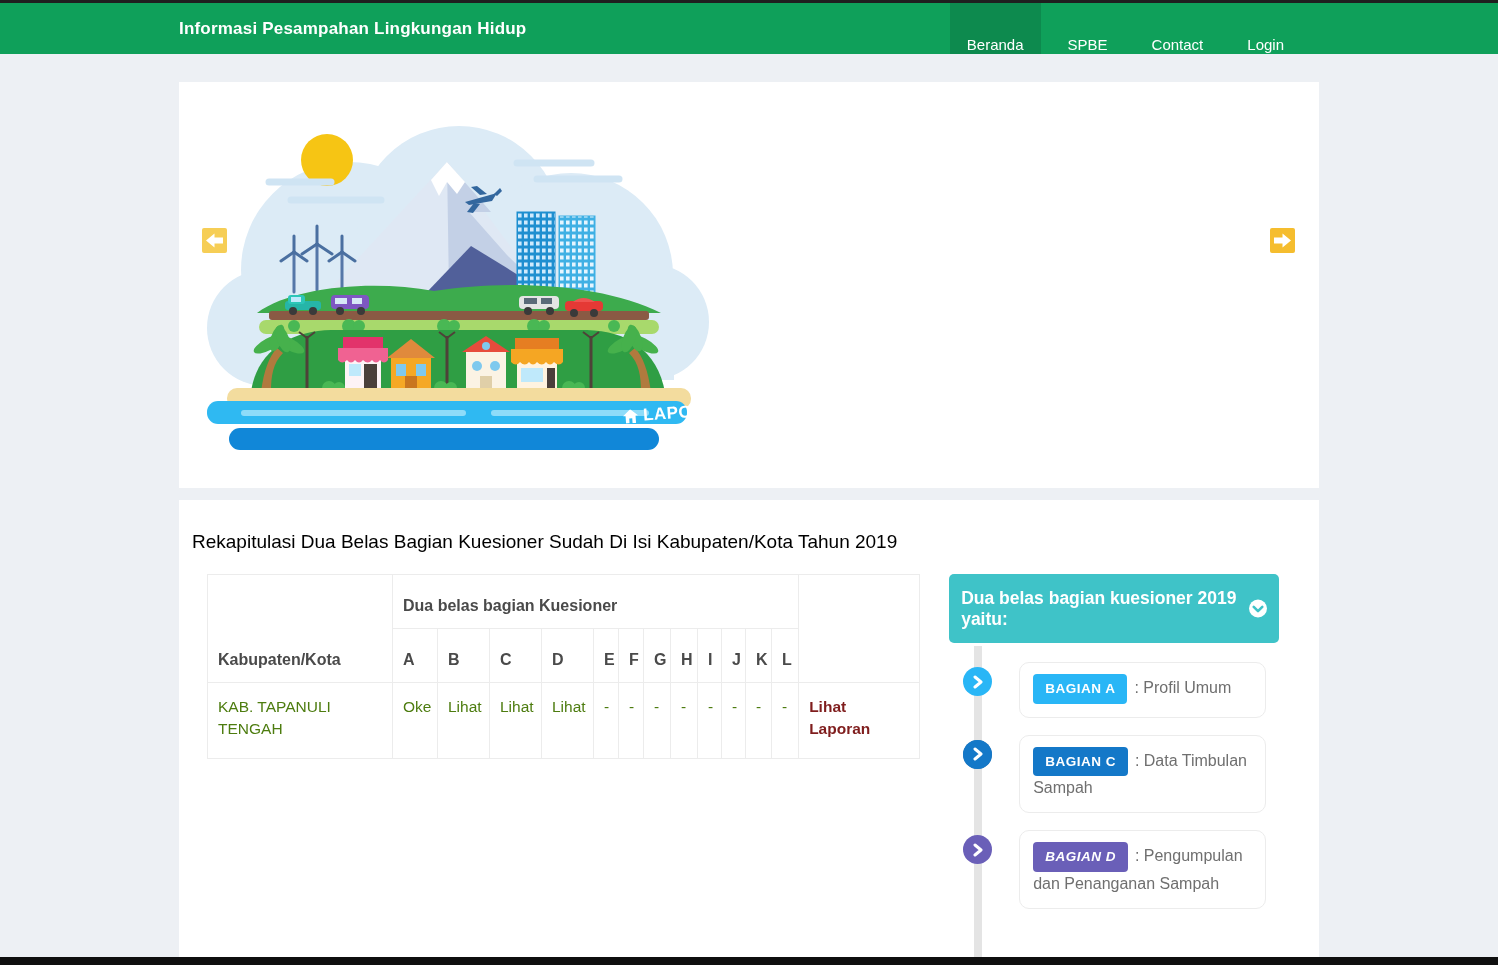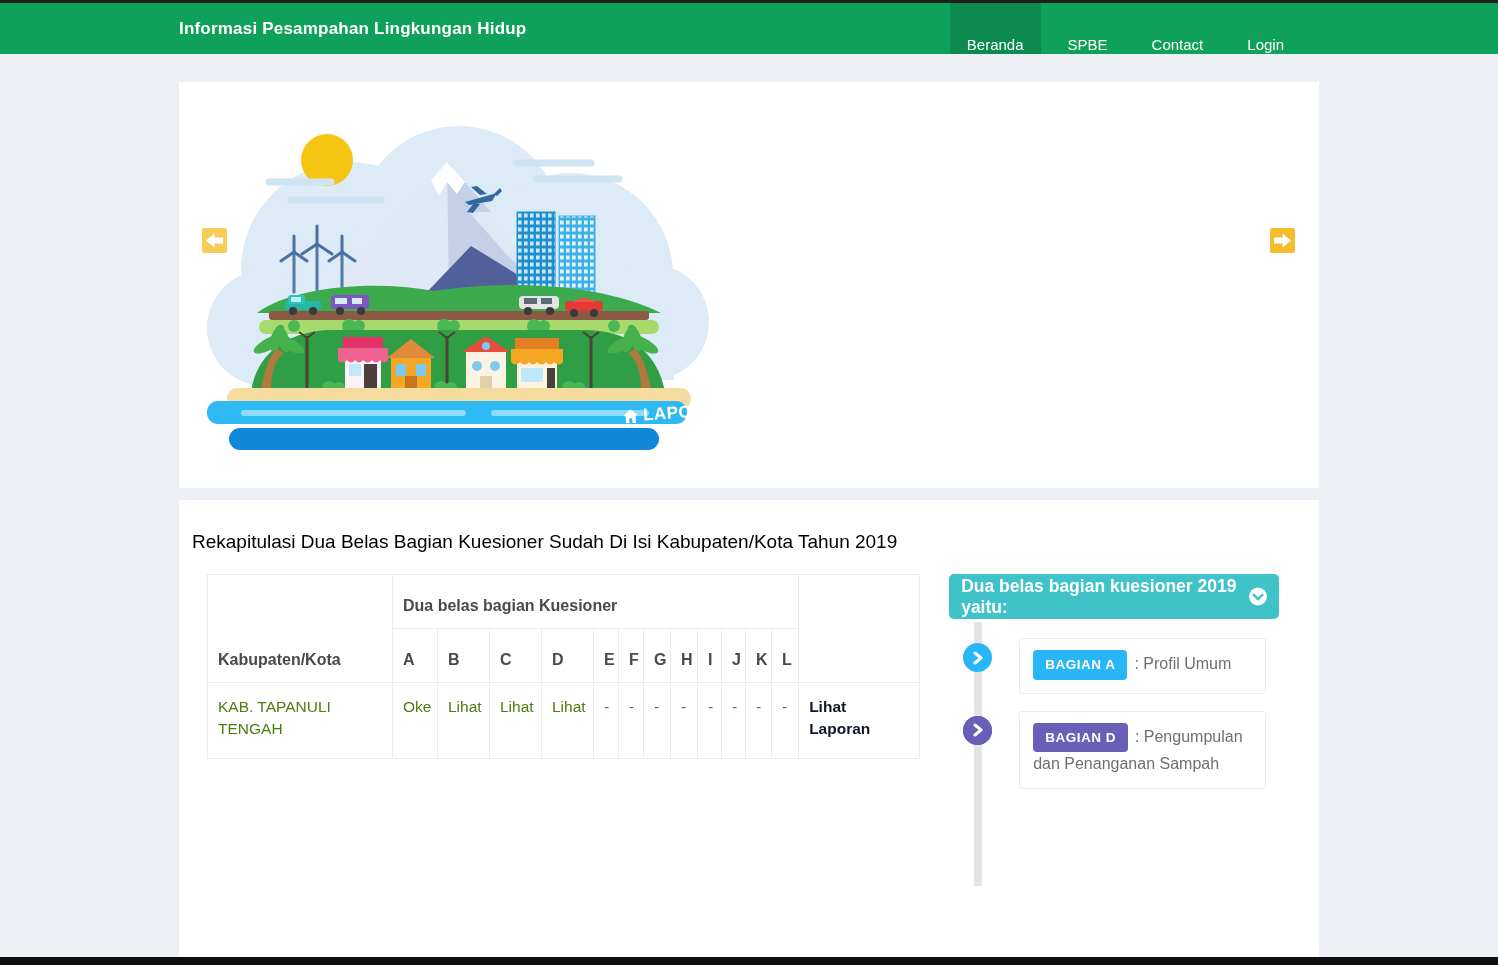--- a/index.html
+++ b/index.html
@@ -58,42 +58,42 @@
   .recap-table { border-collapse: collapse; table-layout: fixed; width: 712px; background: #fff; }
   .recap-table th, .recap-table td { border: 1px solid #ececec; text-align: left; }
   .recap-table thead th {
     color: #4a4a4a; font-size: 16px; font-weight: bold; padding: 22px 10px 13px;
     vertical-align: bottom; background: #fff;
   }
   .recap-table thead .group-header { font-size: 16px; vertical-align: middle; }
   .recap-table tbody td {
     color: #4d7c0f; font-size: 15.5px; padding: 13px 10px 17px; vertical-align: top; line-height: 1.45;
   }
-  .recap-table tbody td.action-cell { color: #0f172a; font-weight: bold; }
+  .recap-table tbody td.action-cell { color: #7f1d1d; font-weight: bold; }
   .recap-table tbody td.linkish { cursor: pointer; }
   
   .sidebar { width: 330px; margin-left: 29px; position: relative; }
   .sidebar-header {
-    width: 330px; height: 45px; border-radius: 5px;
+    width: 330px; height: 69px; border-radius: 5px;
     display: flex; align-items: center; gap: 8px; padding: 0 12px;
     color: #fff; font-weight: bold; font-size: 17.5px; cursor: pointer;
   }
   .timeline { position: relative; margin-top: 19px; padding-bottom: 80px; }
   .timeline::before {
     content: ""; position: absolute; left: 25px; top: -16px; bottom: 0;
     width: 8px; background: #e4e4e4;
   }
   .tl-item { position: relative; margin-bottom: 17px; }
   .tl-circle {
     position: absolute; left: 14px; top: 5px; width: 29px; height: 29px; border-radius: 50%;
     display: flex; align-items: center; justify-content: center;
   }
   .tl-box {
     margin-left: 70px; width: 247px; background: #fff;
-    border: 1px solid #ececec; border-radius: 3px;
+    border: 1px solid #ececec; border-radius: 10px;
     padding: 11px 13px 13px; font-size: 16px; color: #6f6f6f; line-height: 1.45;
     cursor: pointer;
   }
   .tl-badge {
     display: inline-block; color: #fff; font-weight: bold; font-size: 13.5px;
     padding: 5px 12px; border-radius: 4px; margin-right: 7px; letter-spacing: 0.5px;
   }
   
   .footer-bar { position: absolute; left: 0; bottom: 0; width: 100%; height: 8px; background: #0f0f0f; }
 </style>
@@ -412,25 +412,33 @@
             <div class="tl-box"><span class="tl-badge" style="background: rgb(41, 182, 246);">BAGIAN A</span><span>: Profil Umum</span></div>
           </div>
           <div class="tl-item">
             <div class="tl-circle" style="background: rgb(74, 127, 176);">
               <svg width="12" height="14" viewBox="0 0 12 14">
                 <path d="M3 2 L9 7 L3 12" fill="none" stroke="#fff" stroke-width="3" stroke-linecap="round" stroke-linejoin="round"></path>
               </svg>
             </div>
           </div>
           <div class="tl-item">
+            <div class="tl-circle" style="background: rgb(20, 120, 200);">
+              <svg width="12" height="14" viewBox="0 0 12 14">
+                <path d="M3 2 L9 7 L3 12" fill="none" stroke="#fff" stroke-width="3" stroke-linecap="round" stroke-linejoin="round"></path>
+              </svg>
+            </div>
+            <div class="tl-box"><span class="tl-badge" style="background: rgb(20, 120, 200);">BAGIAN C</span><span>: Data Timbulan Sampah</span></div>
+          </div>
+          <div class="tl-item">
             <div class="tl-circle" style="background: rgb(106, 95, 184);">
               <svg width="12" height="14" viewBox="0 0 12 14">
                 <path d="M3 2 L9 7 L3 12" fill="none" stroke="#fff" stroke-width="3" stroke-linecap="round" stroke-linejoin="round"></path>
               </svg>
             </div>
-            <div class="tl-box"><span class="tl-badge" style="background: rgb(106, 95, 184);">BAGIAN D</span><span>: Pengumpulan dan Penanganan Sampah</span></div>
+            <div class="tl-box"><span class="tl-badge" style="background: rgb(106, 95, 184); font-style: italic;">BAGIAN D</span><span>: Pengumpulan dan Penanganan Sampah</span></div>
           </div>
         </div>
     </aside>
   </div>
 </section>
 
 <footer class="footer-bar"></footer>
 
 </body></html>

